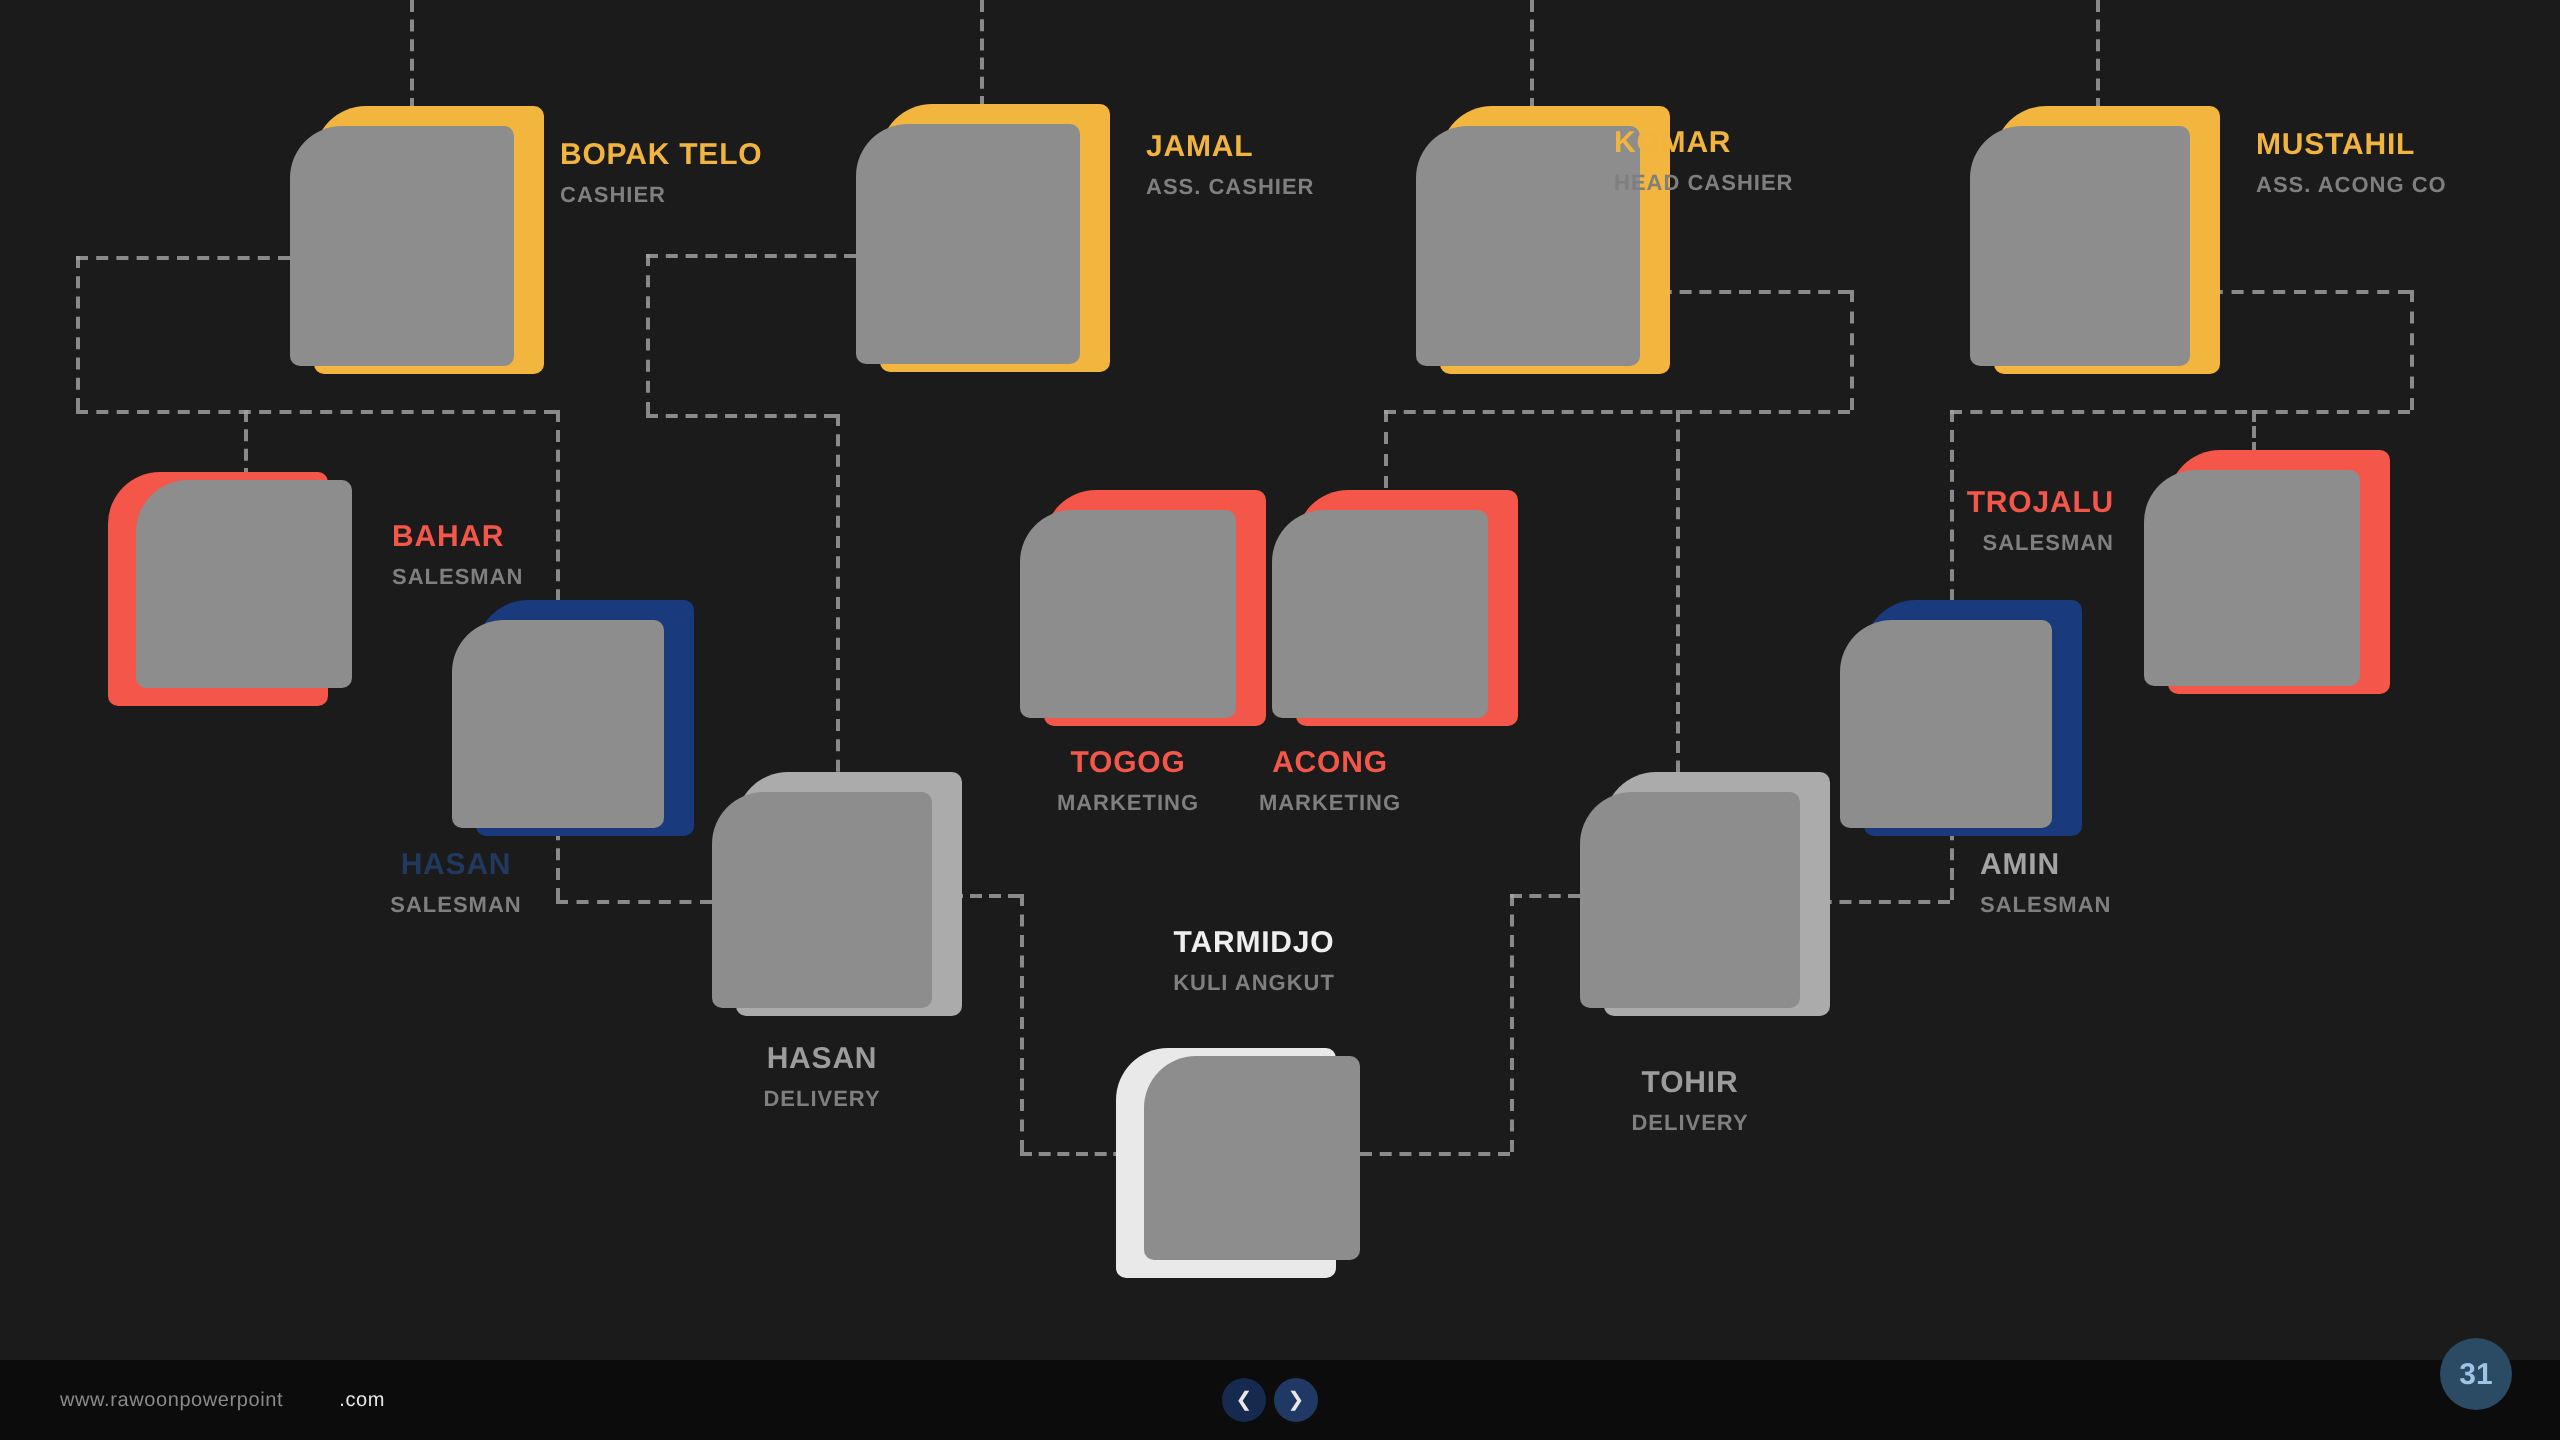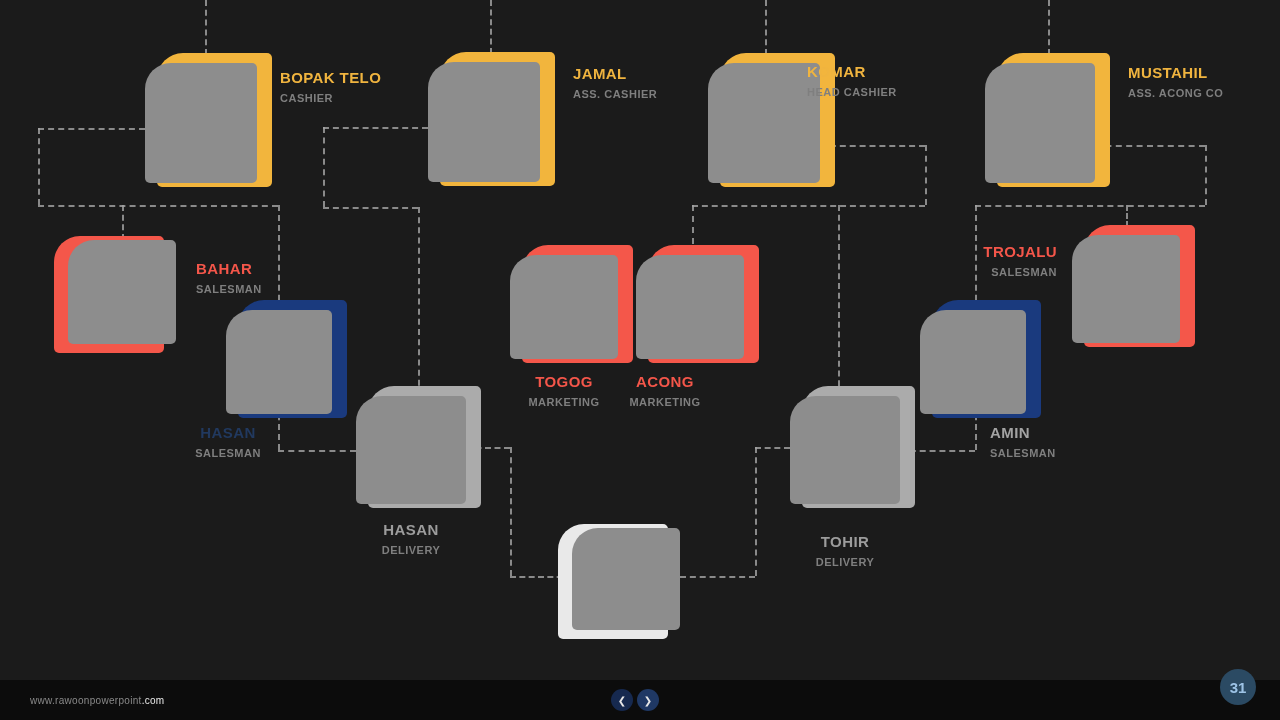--- a/index.html
+++ b/index.html
@@ -23,21 +23,21 @@
   .c-yellow{color:#F0B43F;}
   .c-red{color:#F4564A;}
   .c-navy-dark{color:#21395F;}
   .c-blue{color:#a3a3a3;}
   .c-gray{color:#9C9C9C;}
   .c-white{color:#EFEFEF;}
   
   .bottom-bar{position:absolute;left:0;right:0;bottom:0;height:40px;background:#0C0C0C;z-index:4;}
   .footer-url{position:absolute;left:30px;bottom:14px;font-size:10px;letter-spacing:.3px;z-index:5;}
   .footer-url .base{color:#8A8A8A;}
-  .footer-url .tld{color:#E8E8E8;}
+  .footer-url .tld{color:#E8E8E8;padding-left:28px;}
   .nav{position:absolute;bottom:9px;left:611px;display:flex;gap:4px;z-index:5;}
   .nav-btn{width:22px;height:22px;border-radius:50%;display:flex;align-items:center;justify-content:center;
            color:#E8E8E8;font-size:10px;cursor:pointer;}
   .nav-btn.prev{background:#16294F;}
   .nav-btn.next{background:#1F3864;}
   .page-bubble{position:absolute;left:1220px;top:669px;width:36px;height:36px;border-radius:50%;
                background:#2B4A63;color:#9DC3E6;display:flex;align-items:center;justify-content:center;
                font-size:15px;font-weight:bold;z-index:6;}
 </style>
 </head>
@@ -176,20 +176,24 @@
     <div class="role">SALESMAN</div>
   </div>
   <div class="label center" style="left:354px;top:522px;width:114px;">
     <div class="name c-gray">HASAN</div>
     <div class="role">DELIVERY</div>
   </div>
   <div class="label center" style="left:788px;top:534px;width:114px;">
     <div class="name c-gray">TOHIR</div>
     <div class="role">DELIVERY</div>
   </div>
+  <div class="label center" style="left:563px;top:464px;width:128px;">
+    <div class="name c-white">TARMIDJO</div>
+    <div class="role">KULI ANGKUT</div>
+  </div>
 
   <div class="bottom-bar"></div>
   <div class="footer-url">
     <span class="base">www.rawoonpowerpoint</span><span class="tld">.com</span>
   </div>
   <div class="nav">
     <div class="nav-btn prev">
       <span>❮</span>
     </div>
     <div class="nav-btn next">

